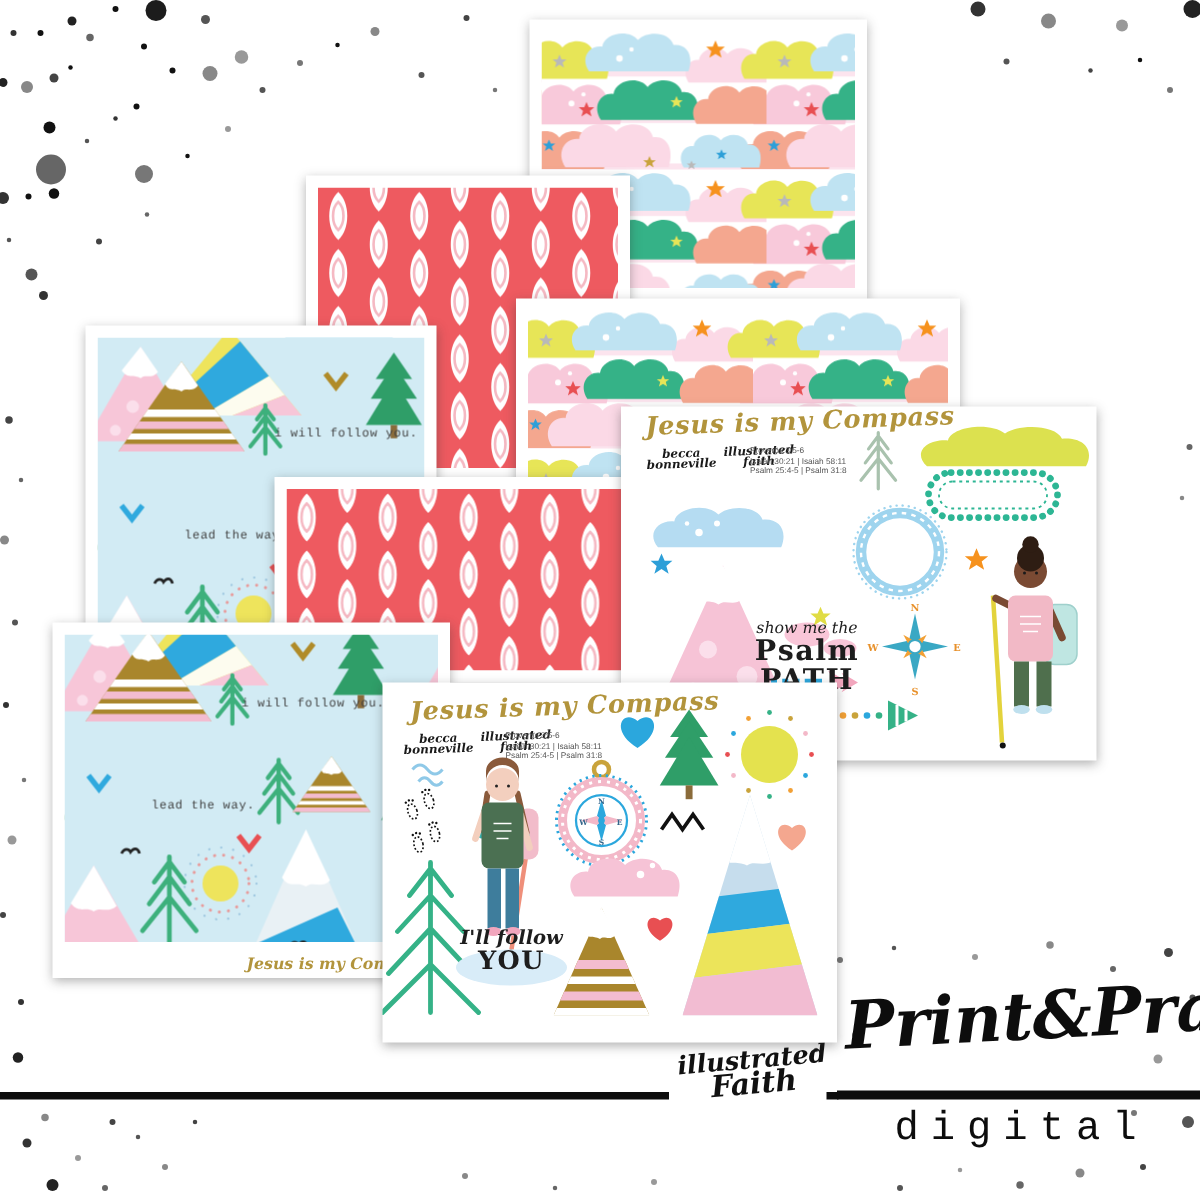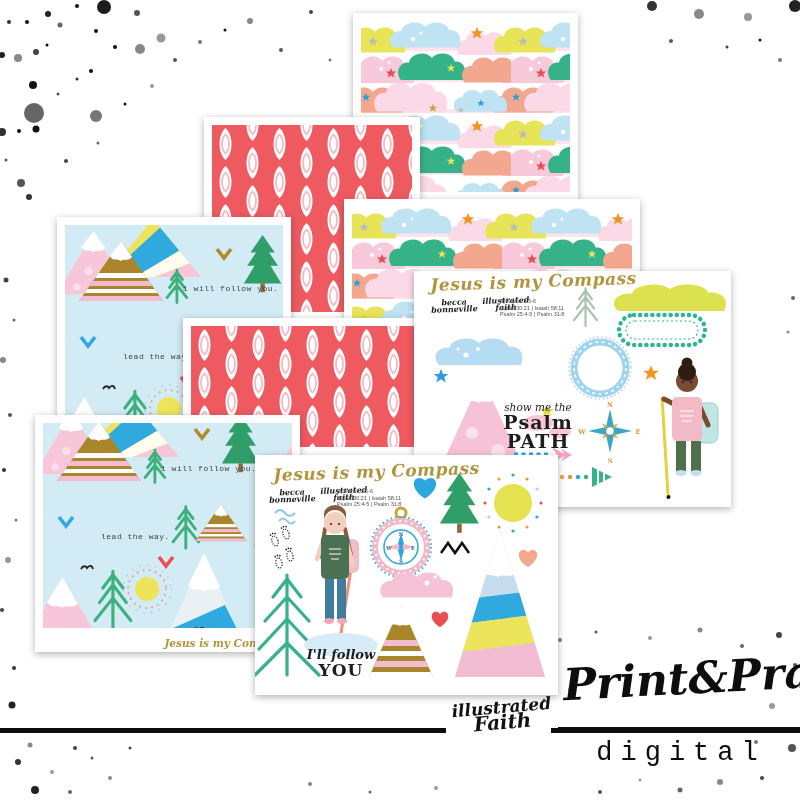--- a/index.html
+++ b/index.html
@@ -386,21 +386,21 @@
     <div class="cred">
       <div>illustrated</div>
           <div>faith</div>
     </div>
   </div>
   <div class="abs scrips" style="left:86px;top:27px">
     <div>Proverbs 3:5-6</div>
     <div>Isaiah 30:21 | Isaiah 58:11</div>
     <div>Psalm 25:4-5 | Psalm 31:8</div>
   </div>
-  <div class="phrase" style="left:84px;top:130px;width:80px">
+  <div class="phrase" style="left:84px;top:142px;width:80px">
     <div class="ph1">show me the</div>
     <div class="ph2">Psalm</div>
     <div class="ph2">PATH</div>
   </div>
 </div>
 
 <div class="sheet" style="left:35px;top:415px;width:265px;height:237px;z-index:7">
   <svg class="pat" width="249" height="205" viewBox="0 18 249 205">
         <rect y="18" width="249" height="205" fill="url(#pat-mtn)"></rect>
       </svg>
@@ -526,21 +526,21 @@
     <div class="cred">
       <div>illustrated</div>
           <div>faith</div>
     </div>
   </div>
   <div class="abs scrips" style="left:82px;top:33px">
     <div>Proverbs 3:5-6</div>
     <div>Isaiah 30:21 | Isaiah 58:11</div>
     <div>Psalm 25:4-5 | Psalm 31:8</div>
   </div>
-  <div class="phrase" style="left:46px;top:192px;width:80px">
+  <div class="phrase" style="left:46px;top:163px;width:80px">
     <div class="ph1" style="font-size:13px;font-weight:bold">I'll follow</div>
     <div class="ph2b">YOU</div>
   </div>
 </div>
 
 <div class="abs" style="left:0;top:0;width:800px;height:800px;z-index:2;pointer-events:none">
   <div class="rule" style="left:0;top:728px;width:446px;height:5px"></div>
   <div class="rule" style="left:551px;top:728px;width:8px;height:5px"></div>
   <div class="abs if-logo" style="left:452px;top:700px;width:100px">
     <div>illustrated</div>

